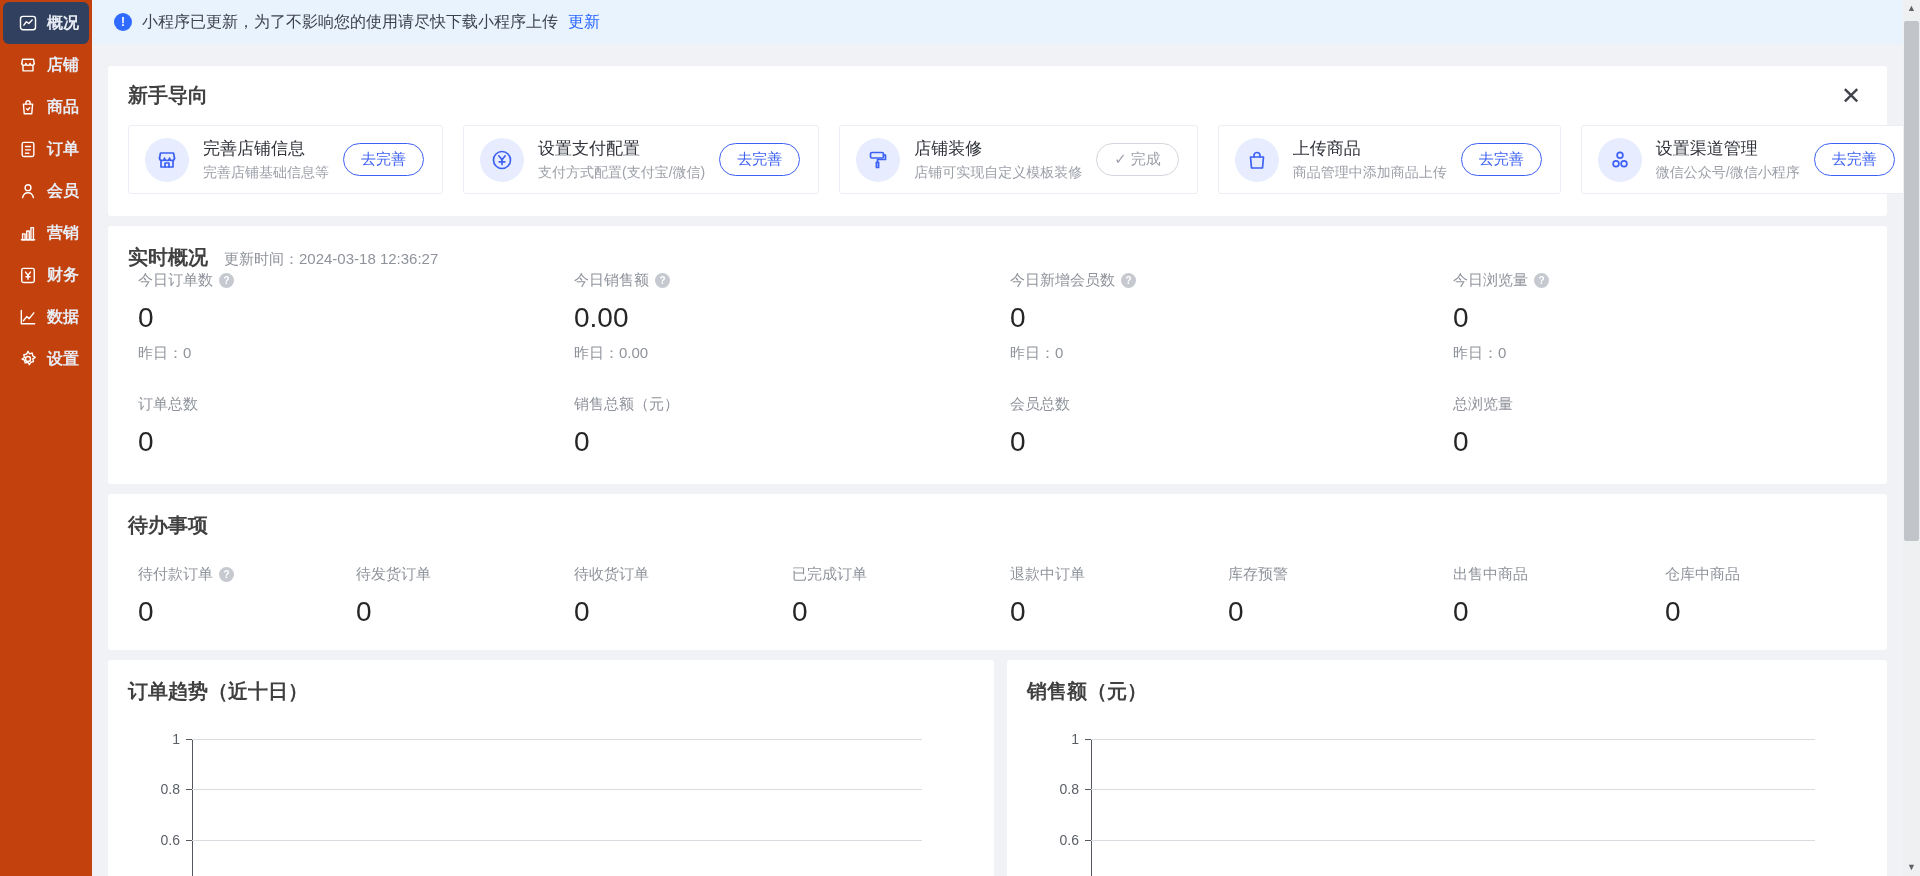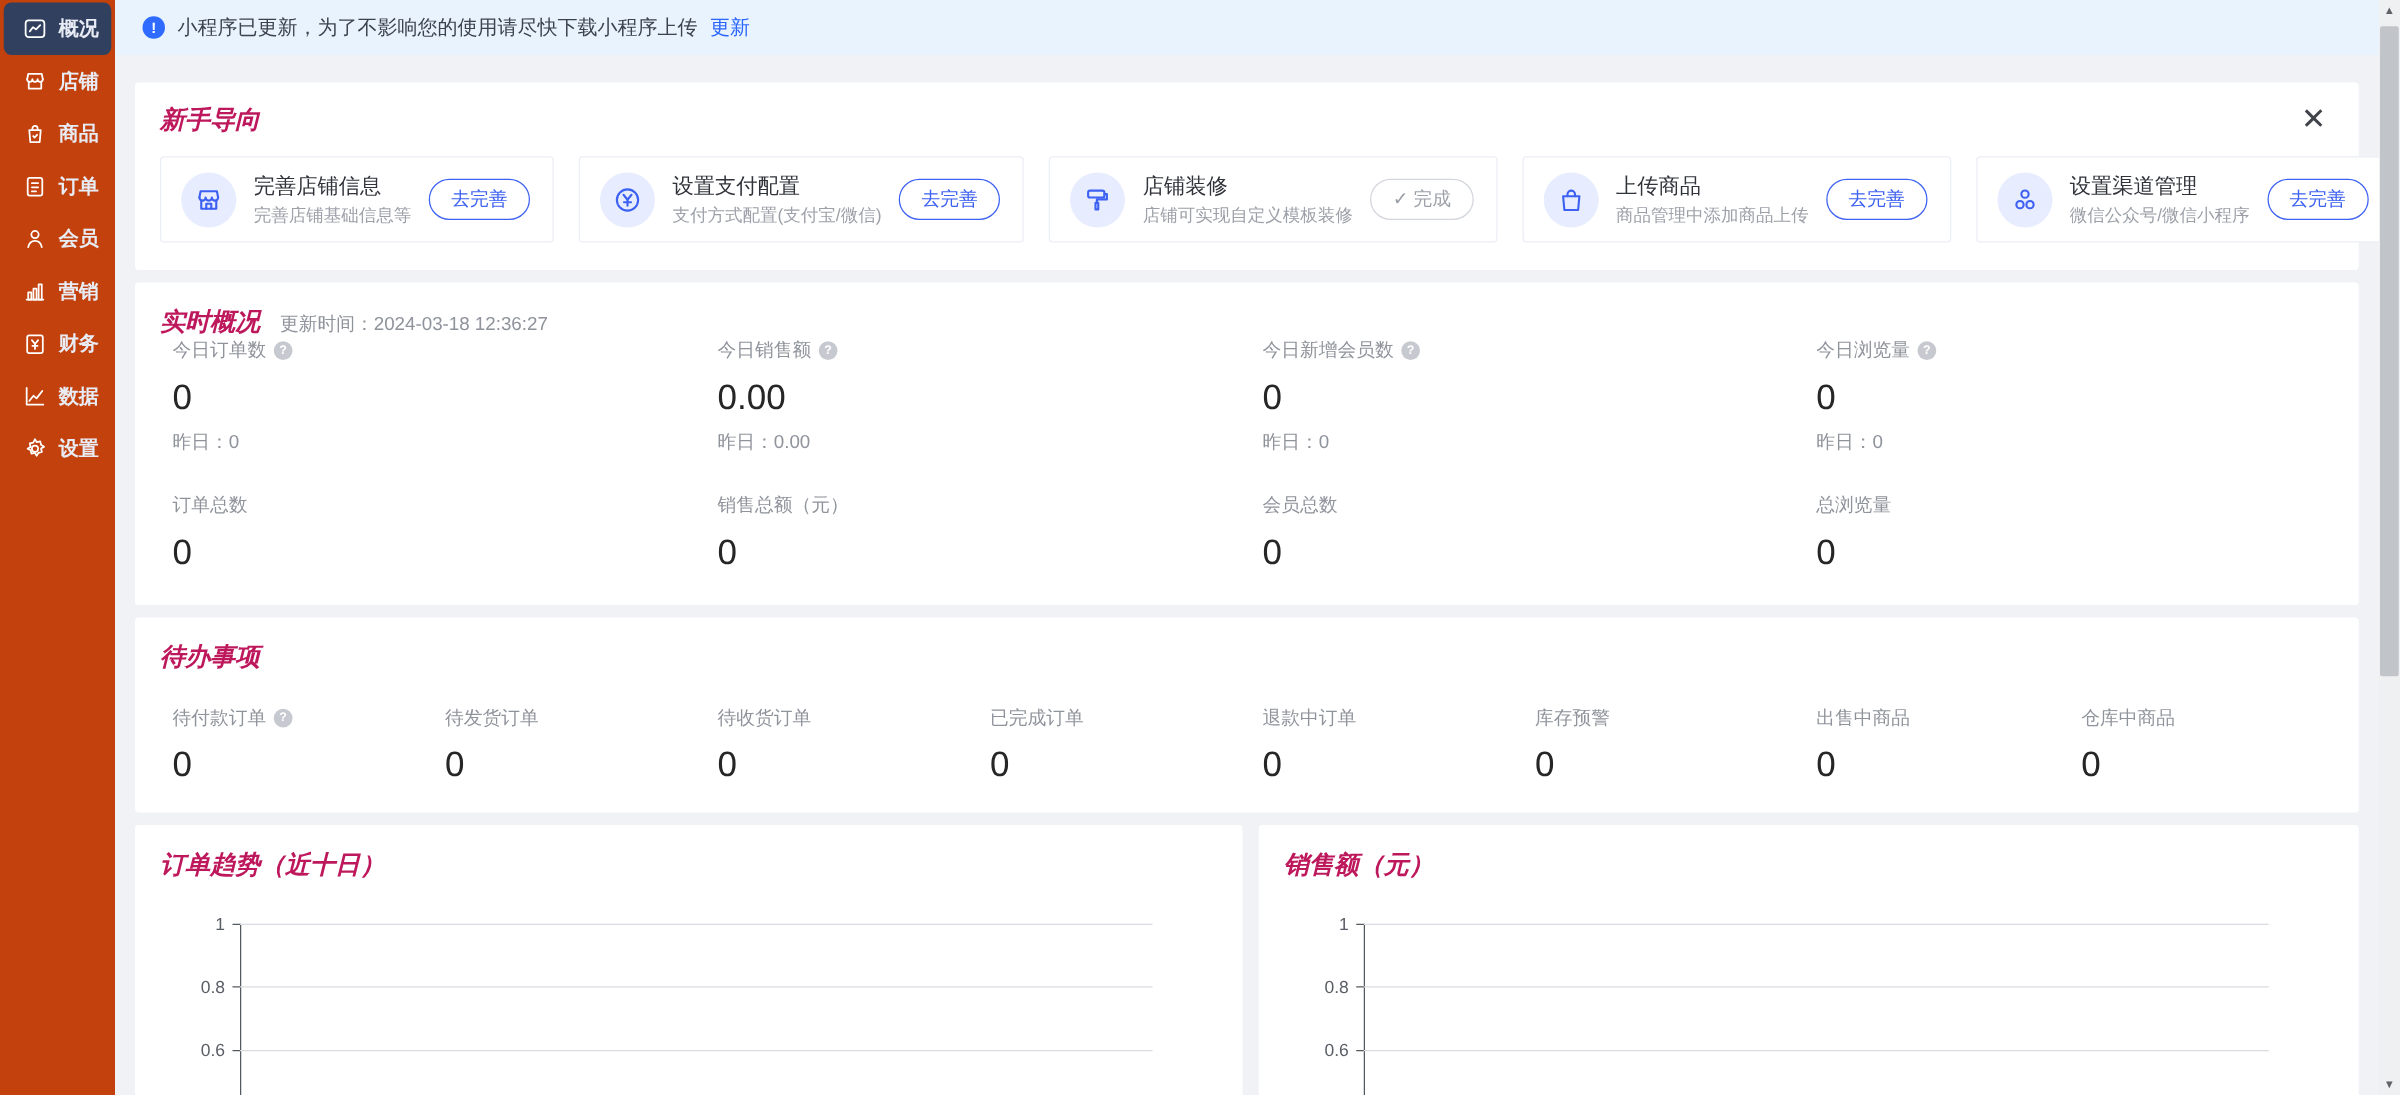--- a/index.html
+++ b/index.html
@@ -19,21 +19,21 @@
   
   .main { flex: 1; height: 100%; overflow: hidden; position: relative; padding-right: 17px; }
   .notice { height: 44px; background: #e8f3fe; display: flex; align-items: center; gap: 10px; padding-left: 22px;
             font-size: 16px; color: #3d434d; }
   .notice-icon { width: 18px; height: 18px; border-radius: 50%; background: #2f6bff; color: #fff; font-size: 12px;
                  font-weight: bold; display: inline-flex; align-items: center; justify-content: center; flex: 0 0 18px; }
   .notice-link { color: #2a66ff; text-decoration: none; cursor: pointer; }
 
   .content { padding: 22px 16px 0 16px; }
   .card { background: #fff; border-radius: 3px; margin-bottom: 10px; }
-  .sec-title { font-size: 20px; font-weight: bold; color: #be185d; font-style: italic; }
+  .sec-title { font-size: 20px; font-weight: bold; color: #404040; }
 
   
   .guide-section { padding: 16px 20px 22px 20px; }
   .guide-head { display: flex; align-items: center; justify-content: space-between; }
   .close { font-size: 24px; color: #40434a; line-height: 1; cursor: pointer; padding: 0 6px; }
   .guide-cards { display: flex; gap: 20px; margin-top: 16px; }
   .g-card { flex: 1; border: 1px solid #ebeef5; border-radius: 3px; height: 69px; display: flex; align-items: center;
             gap: 14px; padding: 0 18px 0 16px; background: #fff; }
   .g-icon { width: 44px; height: 44px; border-radius: 50%; background: #e7edfe; color: #3d61f2;
             display: inline-flex; align-items: center; justify-content: center; flex: 0 0 44px; }

